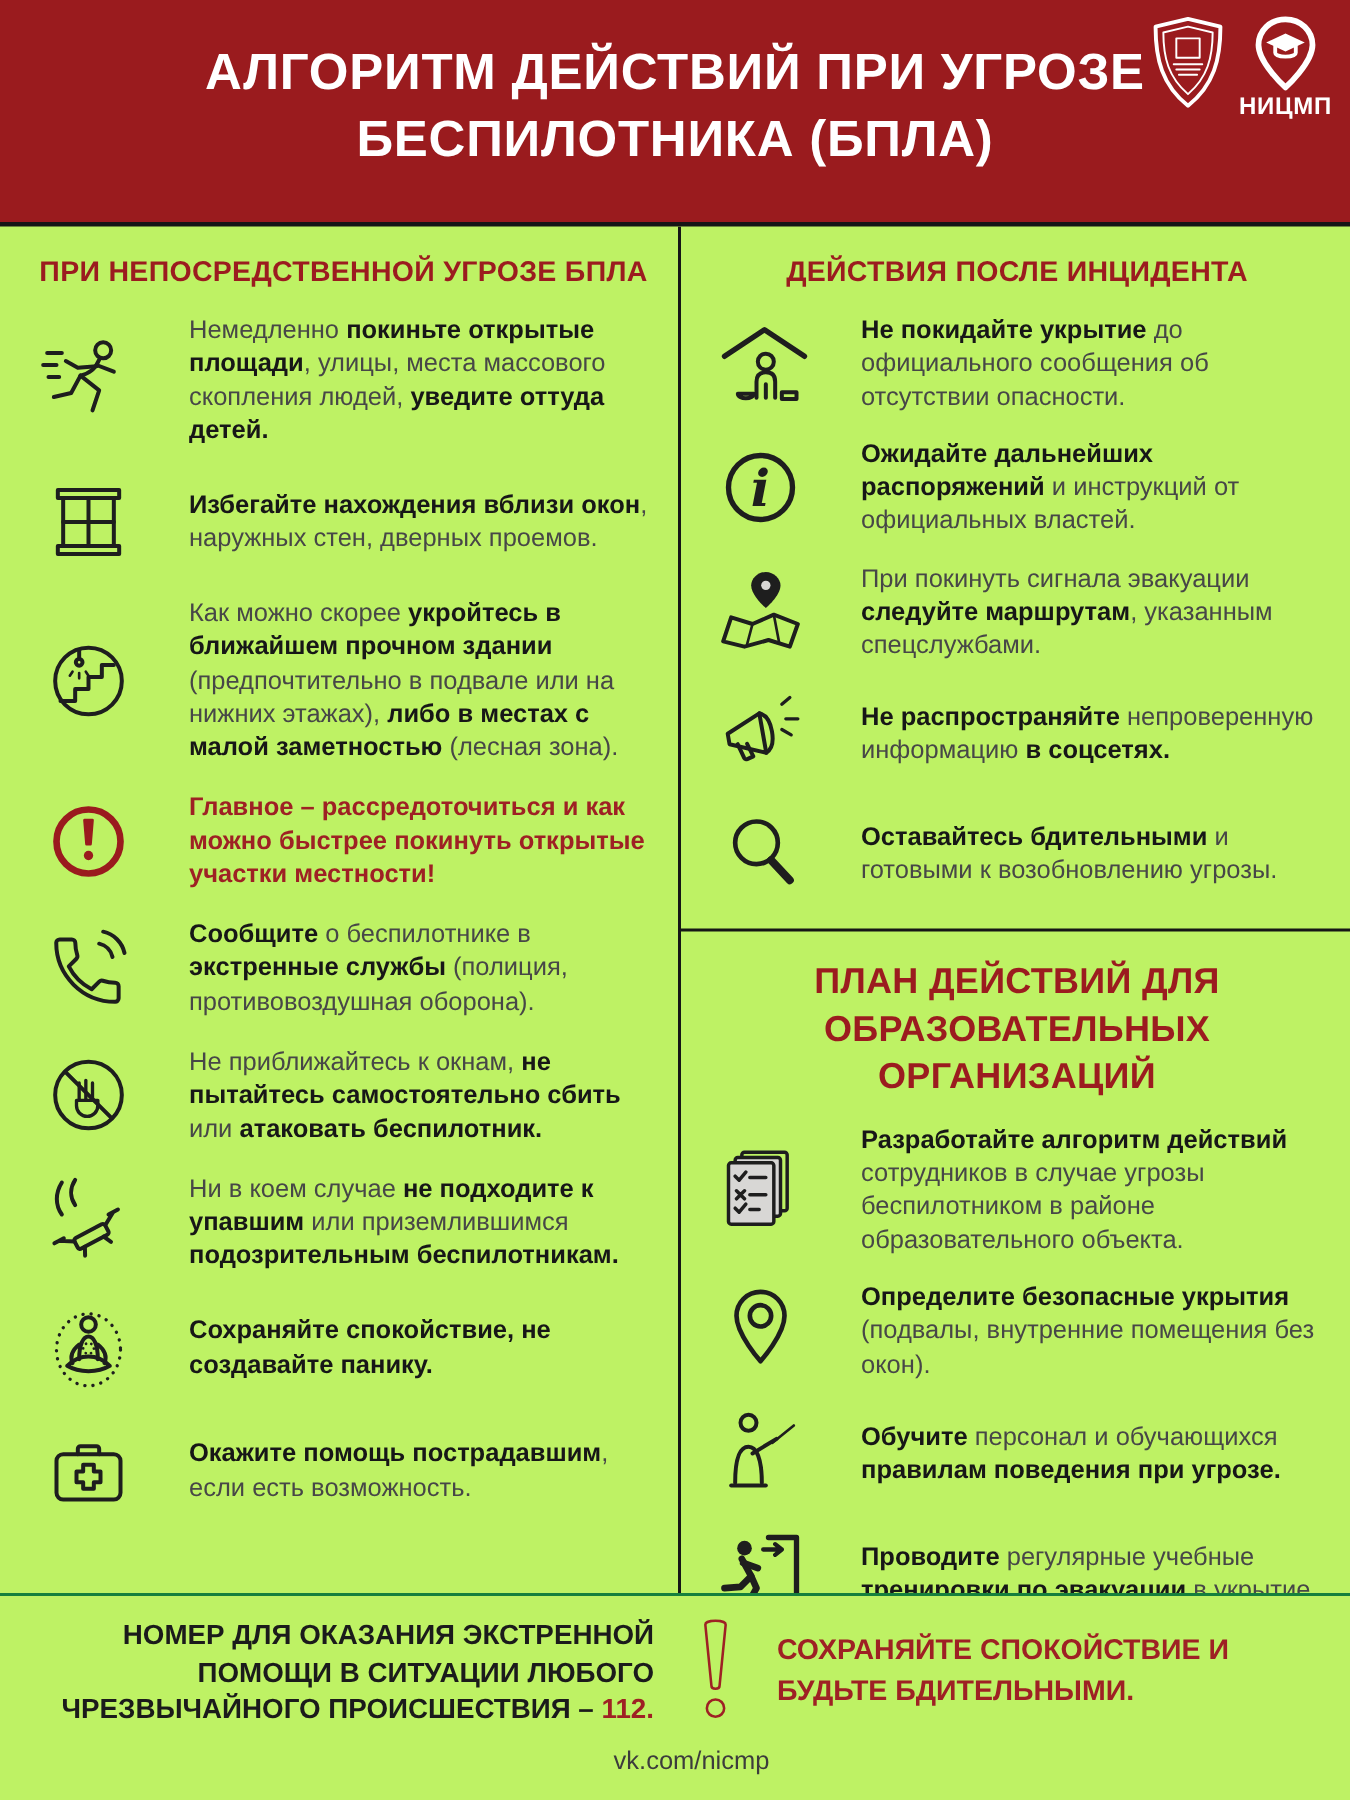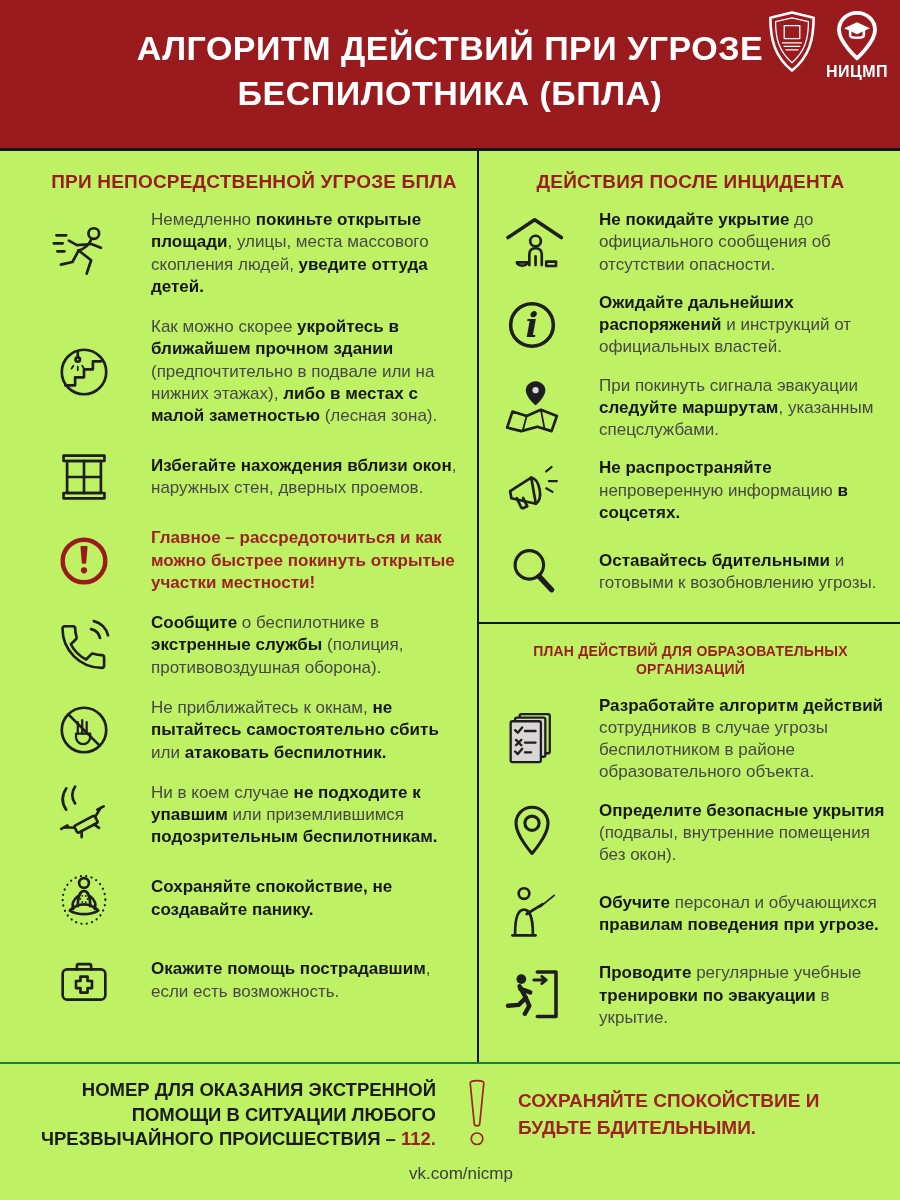--- a/index.html
+++ b/index.html
@@ -10,26 +10,26 @@
   .header{height:148px;background:#9a1b1e;position:relative;flex:0 0 auto;}
   .title{color:#ffffff;font-weight:bold;font-size:34px;line-height:1.32;text-align:center;
          max-width:700px;margin:0 auto;padding-top:26px;letter-spacing:.5px;}
   .logos{position:absolute;top:10px;right:14px;display:flex;gap:10px;align-items:flex-start;}
   .logo-shield svg{width:52px;height:64px;}
   .logo-nicmp{display:flex;flex-direction:column;align-items:center;width:58px;}
   .logo-nicmp svg{width:48px;height:52px;}
   .logo-caption{color:#fff;font-weight:bold;font-size:16px;letter-spacing:.5px;margin-top:1px;}
   .hline{height:3px;background:#161616;flex:0 0 auto;}
   
-  .content{flex:1 1 auto;display:flex;overflow:hidden;padding-left:25px;}
+  .content{flex:1 1 auto;display:flex;overflow:hidden;}
   .col-left{width:454px;flex:0 0 454px;border-right:2px solid #161616;padding:14px 14px 0 20px;}
   .col-right{flex:1 1 auto;padding:14px 12px 0 14px;display:flex;flex-direction:column;}
   .sec-heading{color:#9b1c1f;font-weight:bold;font-size:19px;text-align:center;
                margin:6px 0 16px;letter-spacing:.2px;}
-  .sec-heading.two-line{max-width:345px;margin-left:auto;margin-right:auto;font-size:14px;line-height:1.3;}
+  .sec-heading.two-line{max-width:345px;margin-left:auto;margin-right:auto;font-size:24px;line-height:1.3;}
   .item{display:flex;align-items:center;gap:28px;margin-bottom:16px;}
   .col-left .item{margin-bottom:18px;}
   .item-icon{flex:0 0 78px;display:flex;justify-content:center;align-items:center;}
   .item-icon svg{width:64px;height:64px;}
   .item-text{font-size:17px;line-height:1.31;color:#474747;}
   .b{font-weight:bold;color:#171717;}
   .red{color:#9e2124;}
   .right-divider{height:2px;background:#161616;margin:2px -12px 12px -14px;flex:0 0 auto;}
   
   .bottom{border-top:2px solid #15803d;display:flex;align-items:center;
@@ -85,39 +85,39 @@
     <path d="M30 32 L44 43 L39 58"></path>
     <path d="M30 32 L23 45 L10 48"></path>
     <path d="M5 15 h11 M2 24 h10 M6 33 h8"></path>
   </svg>
             </div>
     <div class="item-text"><span>Немедленно </span><span class="b">покиньте открытые площади</span><span>, улицы, места массового скопления людей, </span><span class="b">уведите оттуда детей.</span></div>
   </div>
           <div class="item">
     <div class="item-icon">
               <svg viewBox="0 0 72 72" stroke="#1e1e1e" stroke-width="3" fill="none" stroke-linecap="round" stroke-linejoin="round">
+    <rect x="13" y="12" width="46" height="6"></rect>
+    <rect x="13" y="54" width="46" height="6"></rect>
+    <rect x="17" y="18" width="38" height="36"></rect>
+    <path d="M36 18 V54 M17 36 H55"></path>
+  </svg>
+            </div>
+    <div class="item-text"><span class="b">Избегайте нахождения вблизи окон</span><span>, наружных стен, дверных проемов.</span></div>
+  </div>
+          <div class="item">
+    <div class="item-icon">
+              <svg viewBox="0 0 72 72" stroke="#1e1e1e" stroke-width="3" fill="none" stroke-linecap="round" stroke-linejoin="round">
     <circle cx="36" cy="36" r="25"></circle>
     <path d="M15 51 h11 v-9 h10 v-9 h10 v-9 h9"></path>
     <path d="M29 13 v6"></path>
     <circle cx="29" cy="22" r="2.5"></circle>
     <path d="M24 29 l-2 3 M29 30 v4 M34 29 l2 3" stroke-width="2"></path>
   </svg>
             </div>
     <div class="item-text"><span>Как можно скорее </span><span class="b">укройтесь в ближайшем прочном здании</span><span> (предпочтительно в подвале или на нижних этажах), </span><span class="b">либо в местах с малой заметностью</span><span> (лесная зона).</span></div>
-  </div>
-          <div class="item">
-    <div class="item-icon">
-              <svg viewBox="0 0 72 72" stroke="#1e1e1e" stroke-width="3" fill="none" stroke-linecap="round" stroke-linejoin="round">
-    <rect x="13" y="12" width="46" height="6"></rect>
-    <rect x="13" y="54" width="46" height="6"></rect>
-    <rect x="17" y="18" width="38" height="36"></rect>
-    <path d="M36 18 V54 M17 36 H55"></path>
-  </svg>
-            </div>
-    <div class="item-text"><span class="b">Избегайте нахождения вблизи окон</span><span>, наружных стен, дверных проемов.</span></div>
   </div>
           <div class="item">
     <div class="item-icon">
               <svg viewBox="0 0 72 72" stroke="#9a1b1e" stroke-width="5" fill="none" stroke-linecap="round" stroke-linejoin="round">
     <circle cx="36" cy="36" r="24"></circle>
     <path d="M33 20 h6 L37.5 38 h-3 z" fill="#9a1b1e" stroke-width="2"></path>
     <circle cx="36" cy="46.5" r="3.5" fill="#9a1b1e" stroke="none"></circle>
   </svg>
             </div>
     <div class="item-text"><span class="b red">Главное – рассредоточиться и как можно быстрее покинуть открытые участки местности!</span></div>

